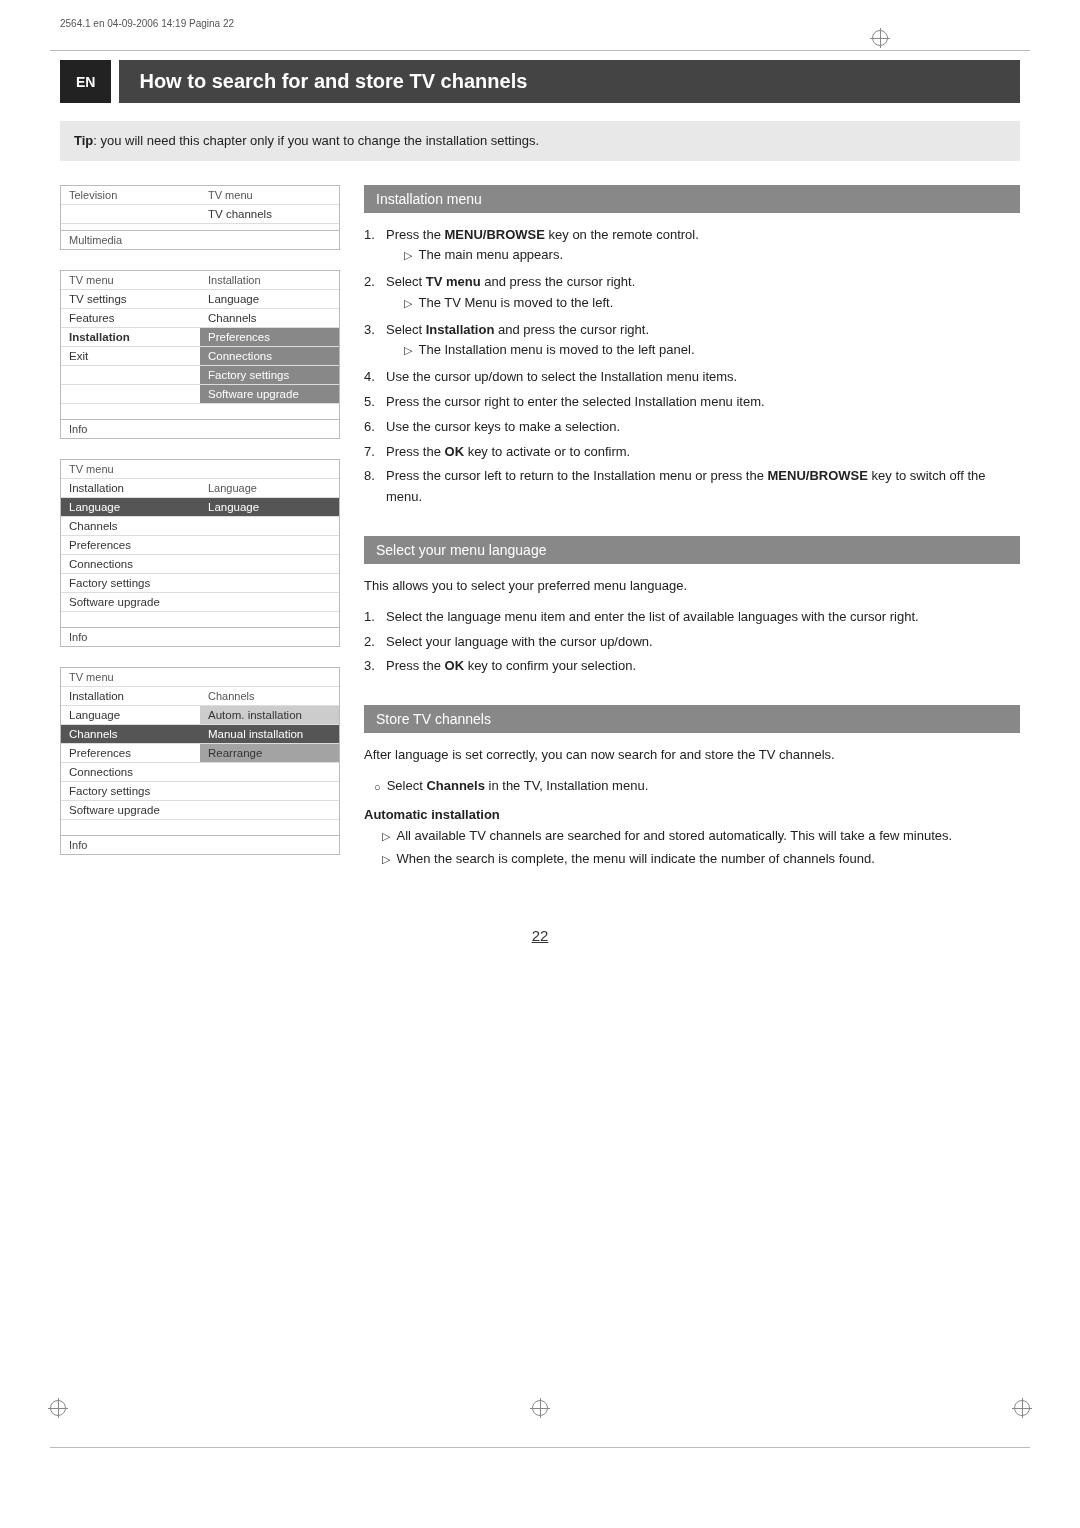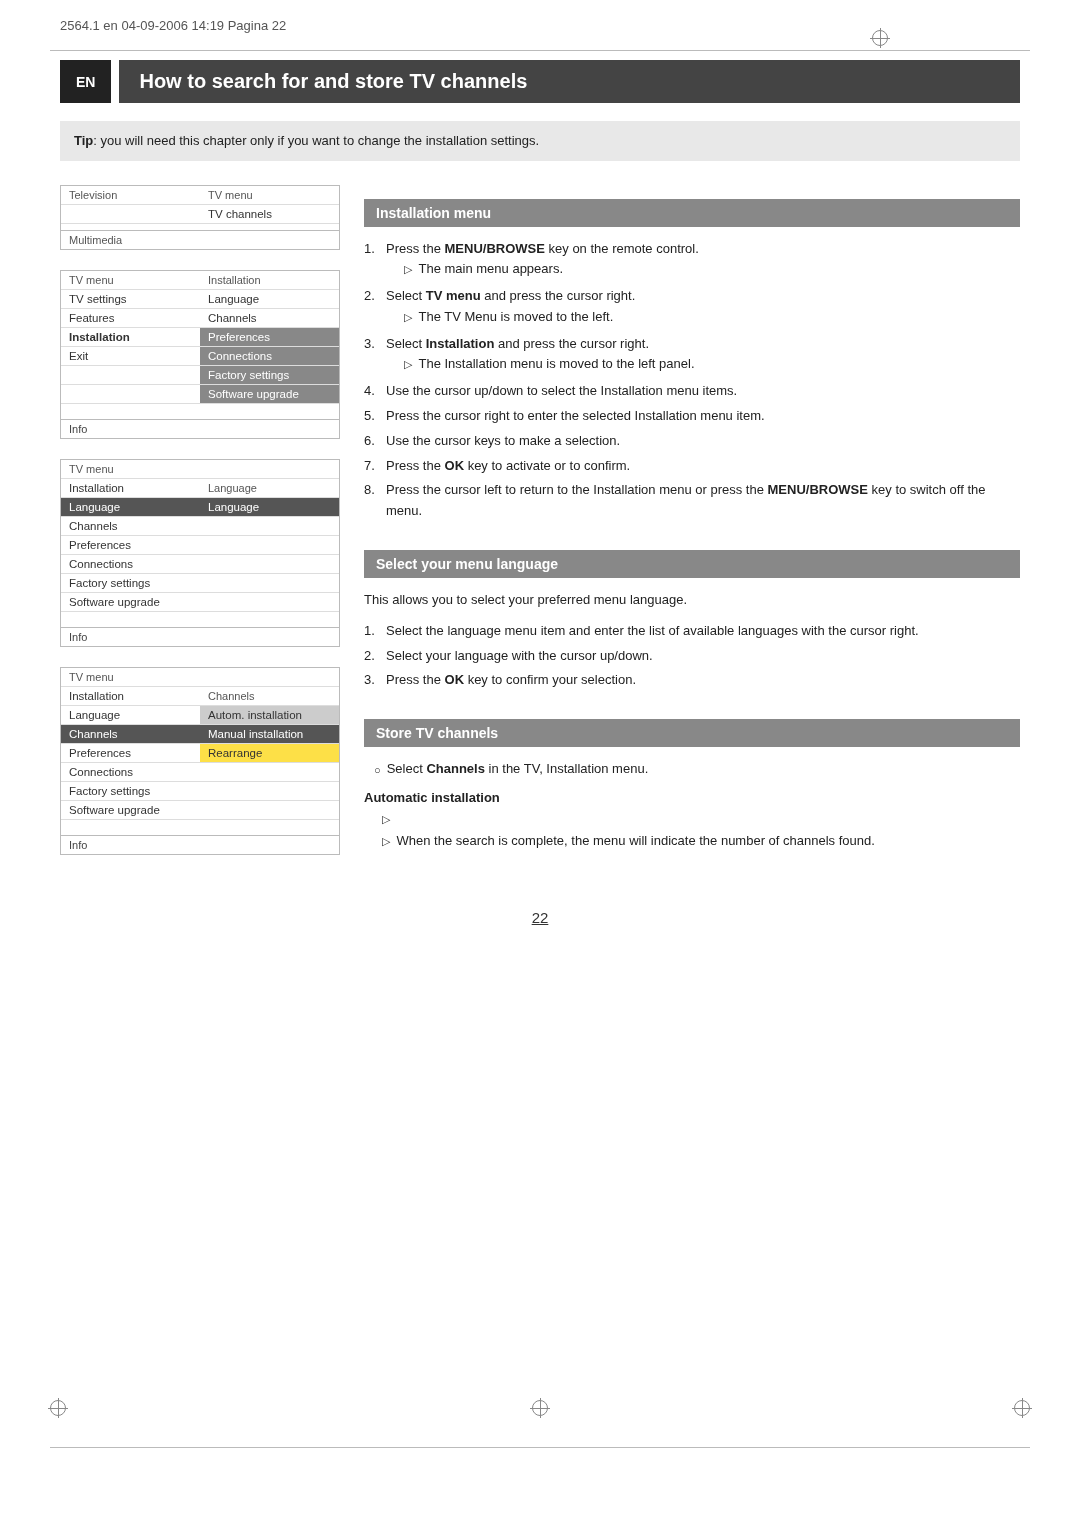--- a/index.html
+++ b/index.html
@@ -50,21 +50,21 @@
       font-size: 13px;
       line-height: 1.5;
     }
     .tip-box strong { font-weight: bold; }
 
     
     .page-meta {
       position: absolute;
       top: 18px;
       left: 60px;
-      font-size: 13px;
+      font-size: 10px;
       color: #555;
     }
 
     
     .main-content {
       display: flex;
       margin: 24px 60px 0 60px;
       gap: 24px;
     }
 
@@ -107,41 +107,40 @@
     }
     .menu-cell.highlighted {
       background: #888;
       color: #fff;
     }
     .menu-cell.dark-highlighted {
       background: #555;
       color: #fff;
     }
     .menu-cell.medium-highlighted {
-      background: #fde047;
+      background: #a3a3a3;
       color: #333;
     }
     .menu-cell.light-highlighted {
       background: #ccc;
       color: #333;
     }
     .menu-cell.info-cell {
       color: #444;
       font-size: 11px;
     }
 
     
     .section-header {
       background: #888;
       color: #fff;
-      font-weight: bold;
+      font-weight: normal;
       font-size: 14px;
       padding: 6px 12px;
       margin-bottom: 12px;
-      margin-top: 14px;
     }
 
     .section-block {
       margin-bottom: 28px;
     }
 
     .section-text {
       font-size: 13px;
       line-height: 1.6;
       margin-bottom: 10px;
@@ -483,27 +482,29 @@
         </li>
         <li>
           <span class="step-num">3.</span>
           <span class="step-text">Press the <strong>OK</strong> key to confirm your selection.</span>
         </li>
       </ol>
     </div>
 
     <div class="section-block">
       <div class="section-header">Store TV channels</div>
+      <p class="section-text">After language is set correctly, you can now search for and store the TV channels.</p>
       <div class="bullet-item">
         <span class="bullet">○</span>
         <span>Select <strong>Channels</strong> in the TV, Installation menu.</span>
       </div>
       <div class="sub-section-header">Automatic installation</div>
       <div class="sub-item">
         <span class="arrow">▷</span>
+        <span>All available TV channels are searched for and stored automatically. This will take a few minutes.</span>
       </div>
       <div class="sub-item">
         <span class="arrow">▷</span>
         <span>When the search is complete, the menu will indicate the number of channels found.</span>
       </div>
     </div>
 
   </div>
 </div>
 

